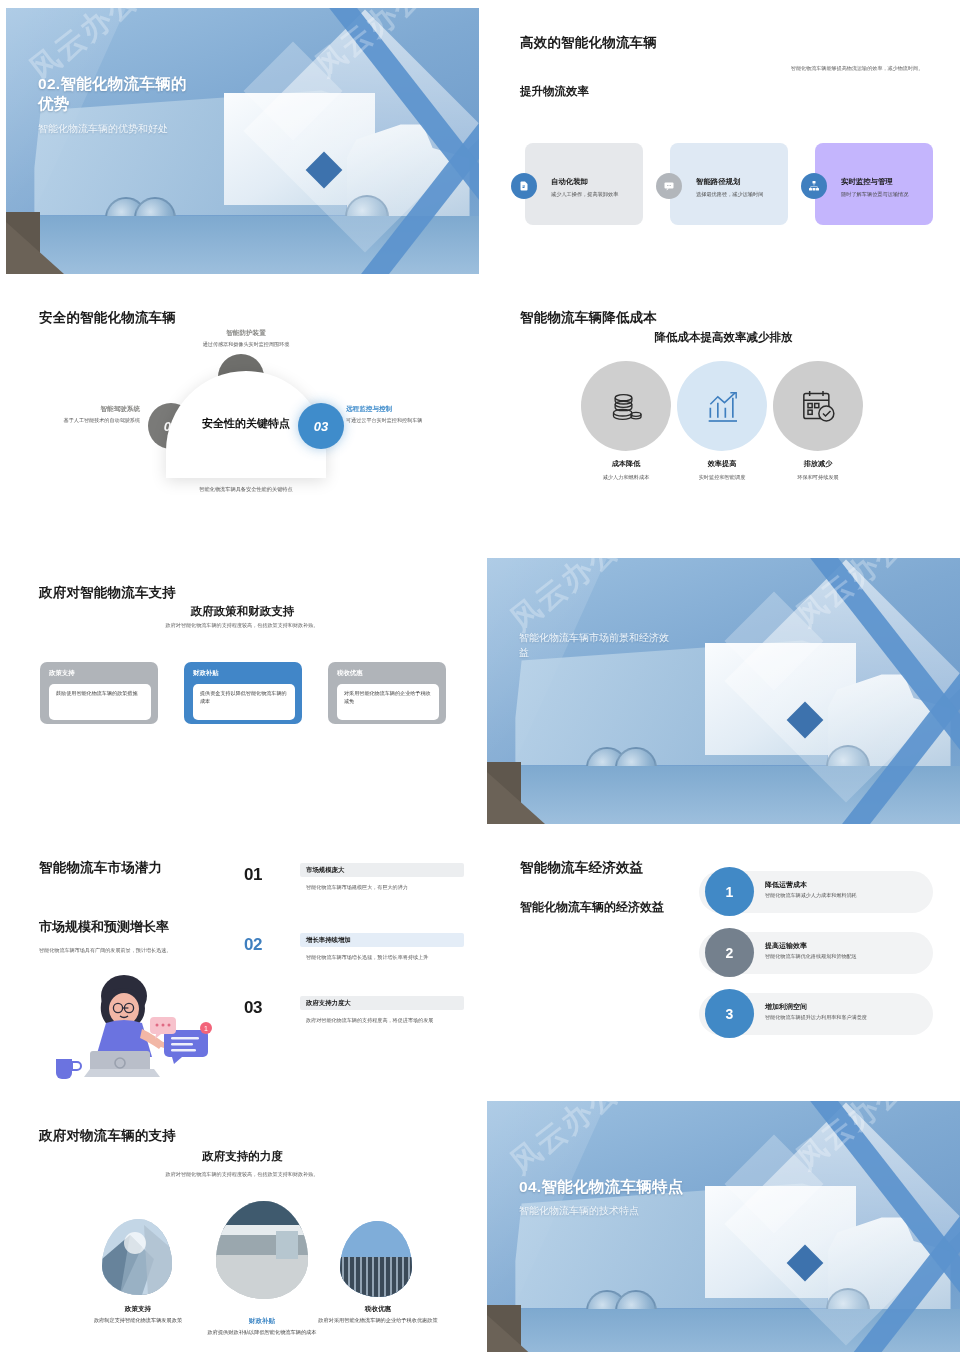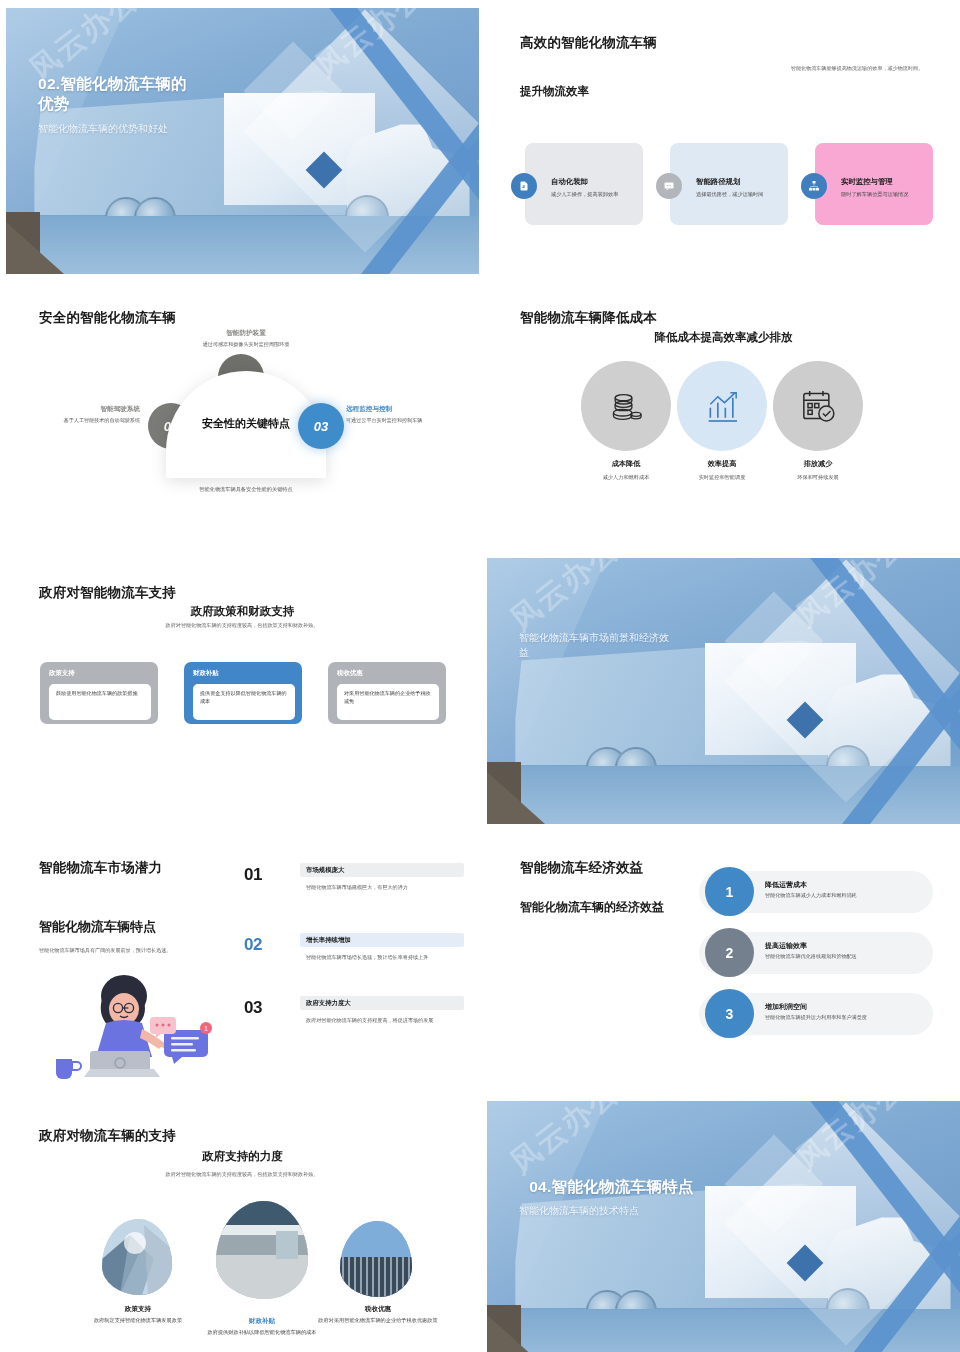--- a/index.html
+++ b/index.html
@@ -120,21 +120,21 @@
   }
 
   
   .eff-cards { position: absolute; left: 20px; top: 135px; width: 440px; height: 90px; }
   .eff-card {
     position: absolute; top: 0; width: 118px; height: 82px;
     border-radius: 8px; padding: 10px 10px 10px 26px;
   }
   .eff-card.c1 { left: 18px;  background: #e6e8eb; }
   .eff-card.c2 { left: 163px; background: #dfe9f4; }
-  .eff-card.c3 { left: 308px; background: #f9a8d4; }
+  .eff-card.c3 { left: 308px; background: #c4b5fd; }
   .eff-icon {
     position: absolute; left: -14px; top: 30px;
     width: 26px; height: 26px; border-radius: 50%;
     display: flex; align-items: center; justify-content: center;
   }
   .eff-icon.blue { background: #3f7fbf; }
   .eff-icon.grey { background: #b2b6bb; }
   .eff-ct { font-size: 7.4px; font-weight: 700; color: #1c1c1c; margin-top: 24px; }
   .eff-cd { font-size: 5.2px; color: #4a4a4a; line-height: 1.55; margin-top: 3px; }
 
@@ -452,21 +452,21 @@
       <div class="corner-darkslab"></div>
       <div class="corner-brown"></div>
     </div>
     <div class="hero-text">
       <div class="hero-sub">智能化物流车辆市场前景和经济效益</div>
     </div>
   </div>
 
   <div class="slide" style="left:6px; top:833px;">
     <div class="s-title">智能物流车市场潜力</div>
-    <div class="s-head" style="left:33px; top:85px; font-size:13px;">智能化物流车辆特点</div>
+    <div class="s-head" style="left:33px; top:85px; font-size:13px;">市场规模和预测增长率</div>
     <div class="s-note" style="left:33px; top:114px; width:220px;">智能化物流车辆市场具有广阔的发展前景，预计增长迅速。</div>
 
     <div class="mp-illus">
       <svg width="200" height="110" viewBox="0 0 200 110">
         <ellipse cx="92" cy="23" rx="23" ry="21" fill="#2b2c3b"></ellipse>
         <path d="M70 26c-4 14 2 26 12 30 12 5 26-2 30-14 3-10-1-21-11-25-12-5-27 1-31 9z" fill="#2b2c3b"></path>
         <ellipse cx="92" cy="36" rx="15" ry="16" fill="#f2b7a6"></ellipse>
         <circle cx="86" cy="35" r="4.6" fill="none" stroke="#2b2c3b" stroke-width="1.3"></circle>
         <circle cx="97" cy="35" r="4.6" fill="none" stroke="#2b2c3b" stroke-width="1.3"></circle>
         <path d="M90.6 35h5.8" stroke="#2b2c3b" stroke-width="1.2"></path>
@@ -607,18 +607,18 @@
       <div class="diamond d-mid"></div>
       <div class="diamond d-small"></div>
       <div class="x-stroke-a"></div>
       <div class="x-stroke-b"></div>
       <div class="wm wm-1">风云办公</div>
       <div class="wm wm-2">风云办公</div>
       <div class="corner-darkslab"></div>
       <div class="corner-brown"></div>
     </div>
     <div class="hero-text" style="top:76px;">
-      <div class="hero-title" style="width:185px;text-align:center;">04.智能化物流车辆特点</div>
+      <div class="hero-title" style="width:185px;">04.智能化物流车辆特点</div>
       <div class="hero-sub" style="width:175px;">智能化物流车辆的技术特点</div>
     </div>
   </div>
 
 </div>
 
 </body></html>

